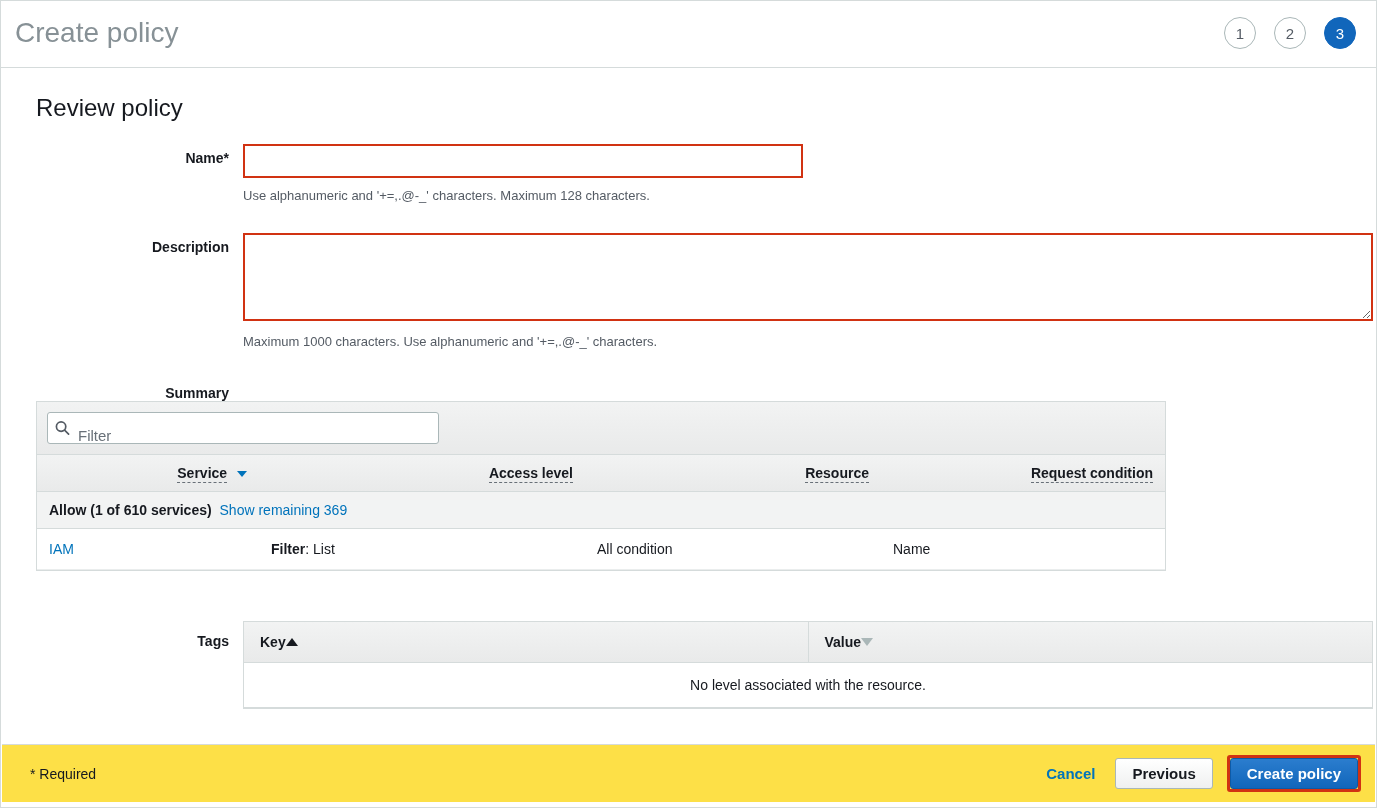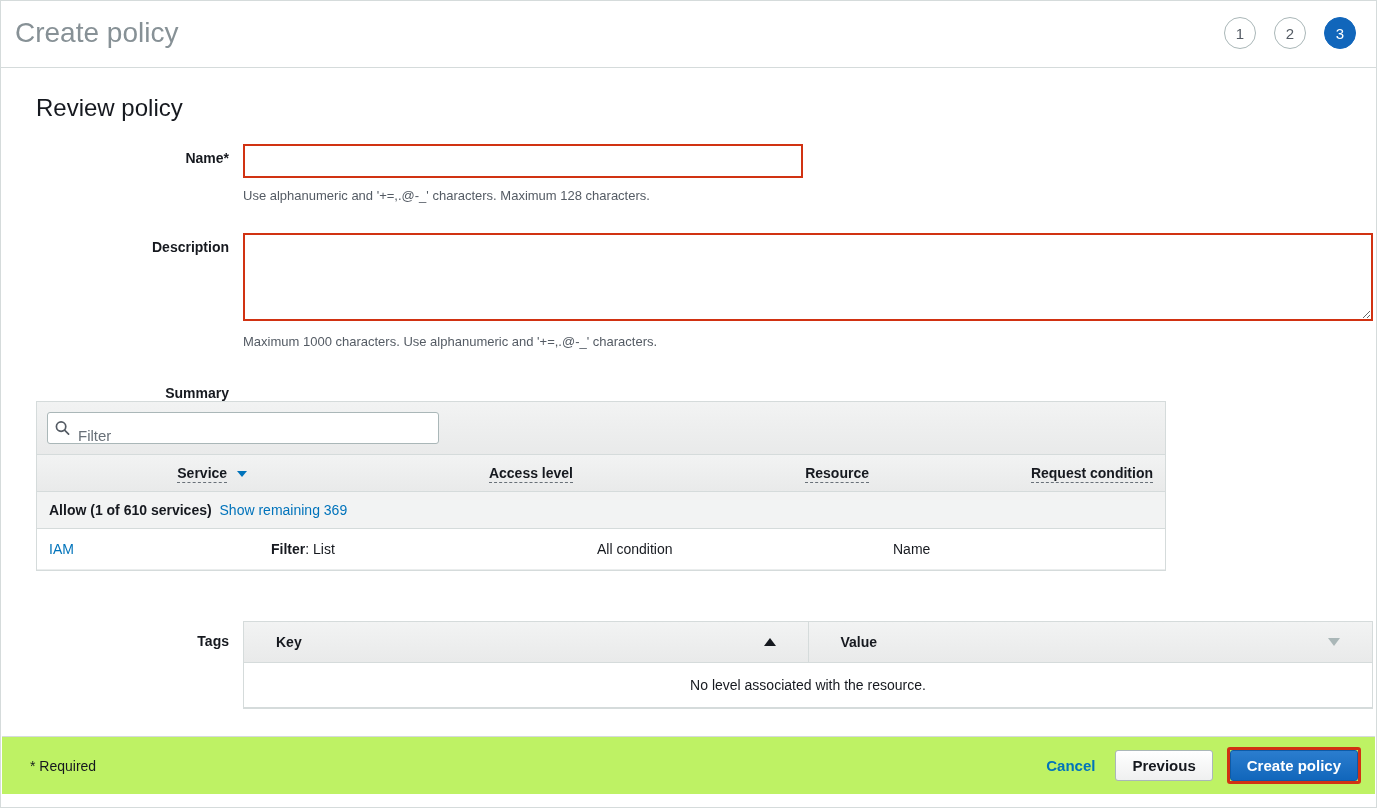--- a/index.html
+++ b/index.html
@@ -189,26 +189,25 @@
   .tags-wrap {
     width: 1130px;
     border: 1px solid #d5dbdb;
   }
   .tags-head {
     display: flex;
     background: linear-gradient(#f2f3f3, #e9eaea);
     border-bottom: 1px solid #d5dbdb;
   }
   .tags-head .tcol {
-    padding: 12px 32px;
+    padding: 12px 16px;
     font-weight: 700;
     flex: 1;
     display: flex;
     align-items: center;
-    justify-content: space-between;
   }
   .tcol-divider { border-right: 1px solid #d5dbdb; }
   .sort-solid-up {
     width: 0; height: 0;
     border-left: 6px solid transparent;
     border-right: 6px solid transparent;
     border-bottom: 8px solid #16191f;
   }
   .sort-outline-down {
     width: 0; height: 0;
@@ -219,23 +218,23 @@
   .tags-empty {
     text-align: center;
     padding: 14px 0;
     color: #16191f;
     border-bottom: 1px solid #d5dbdb;
   }
 
   
   .footer {
     position: absolute;
-    left: 1px; right: 1px; bottom: 13px;
+    left: 1px; right: 1px; bottom: 5px;
     border-top: 1px solid #d5dbdb;
-    background: #bef264;
+    background: #fde047;
     display: flex;
     align-items: center;
     justify-content: space-between;
     padding: 10px 14px 10px 28px;
   }
   .required-note { color: #16191f; }
   .footer-actions { display: flex; align-items: center; gap: 14px; }
   .btn-link {
     color: #0073bb;
     font-weight: 700;

